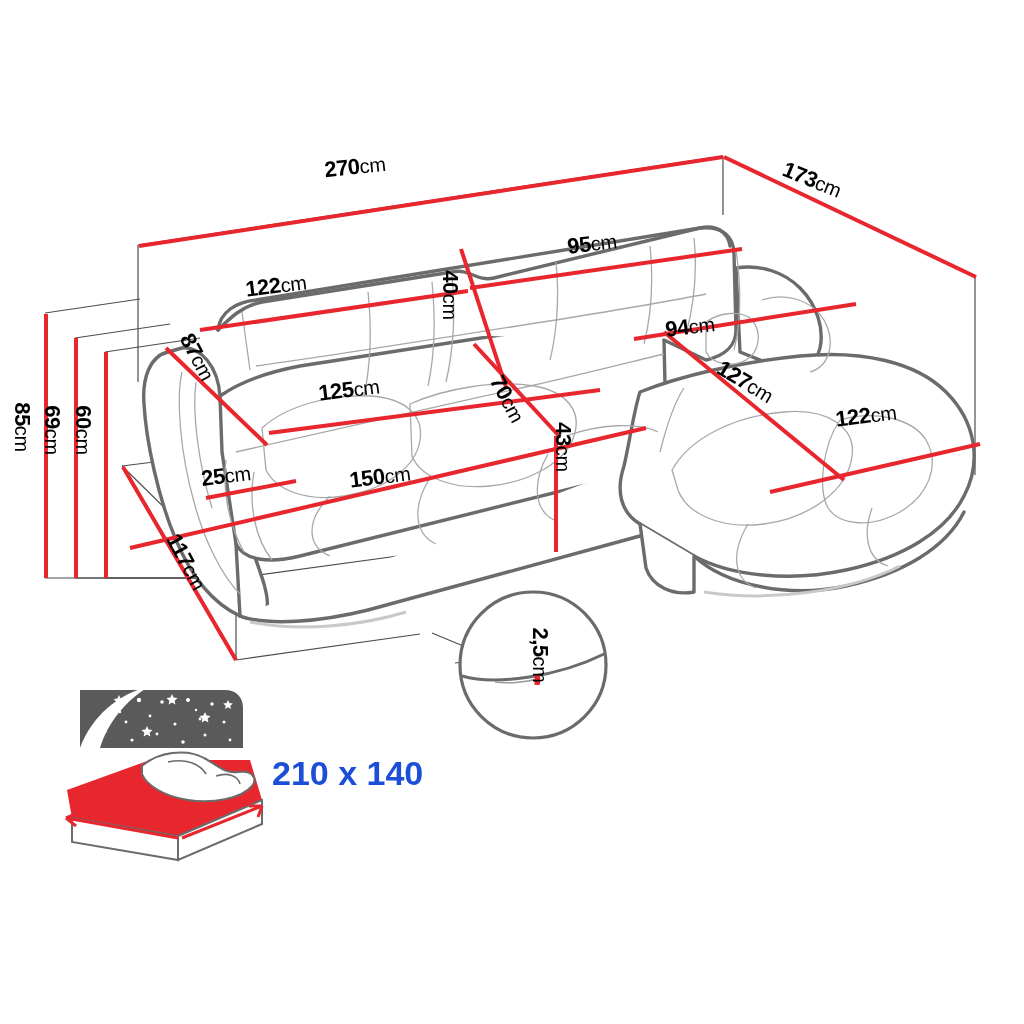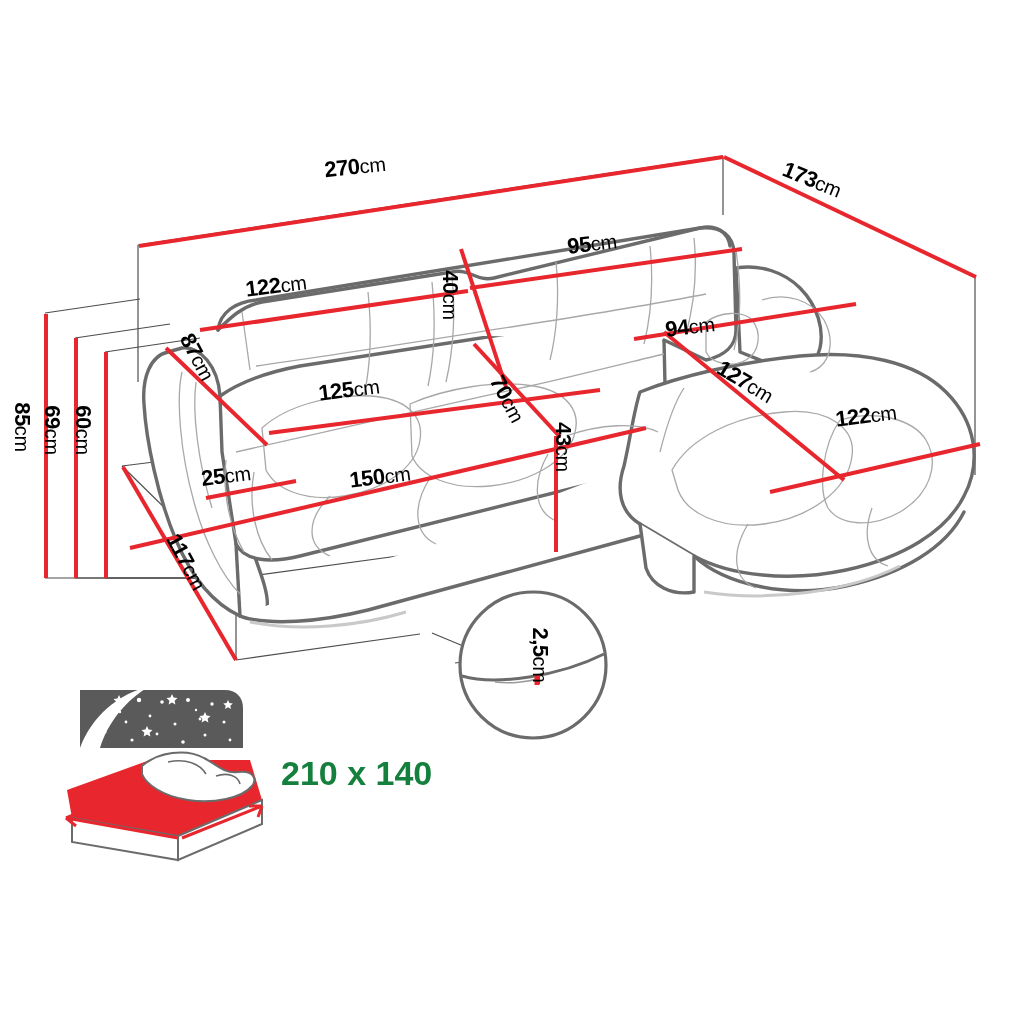--- a/index.html
+++ b/index.html
@@ -37,27 +37,26 @@
     transform-origin: 50% 50%;
     pointer-events: none;
   }
   .dim .u {
     font-weight: normal;
     font-size: 20px;
     letter-spacing: -0.3px;
   }
   .sleep-label {
     position: absolute;
-    color: #15803d;
+    color: #1d4ed8;
     font-family: "Liberation Sans", sans-serif;
     font-weight: bold;
     font-size: 34px;
     letter-spacing: 0px;
     white-space: nowrap;
-    margin-left: 9px;
   }
 </style>
 </head>
 <body>
 
 <div id="canvas">
 
   <svg id="drawing" viewBox="0 0 1024 1024" xmlns="http://www.w3.org/2000/svg">
 
     <g fill="none" stroke="#4d4d4d" stroke-width="1.2">

